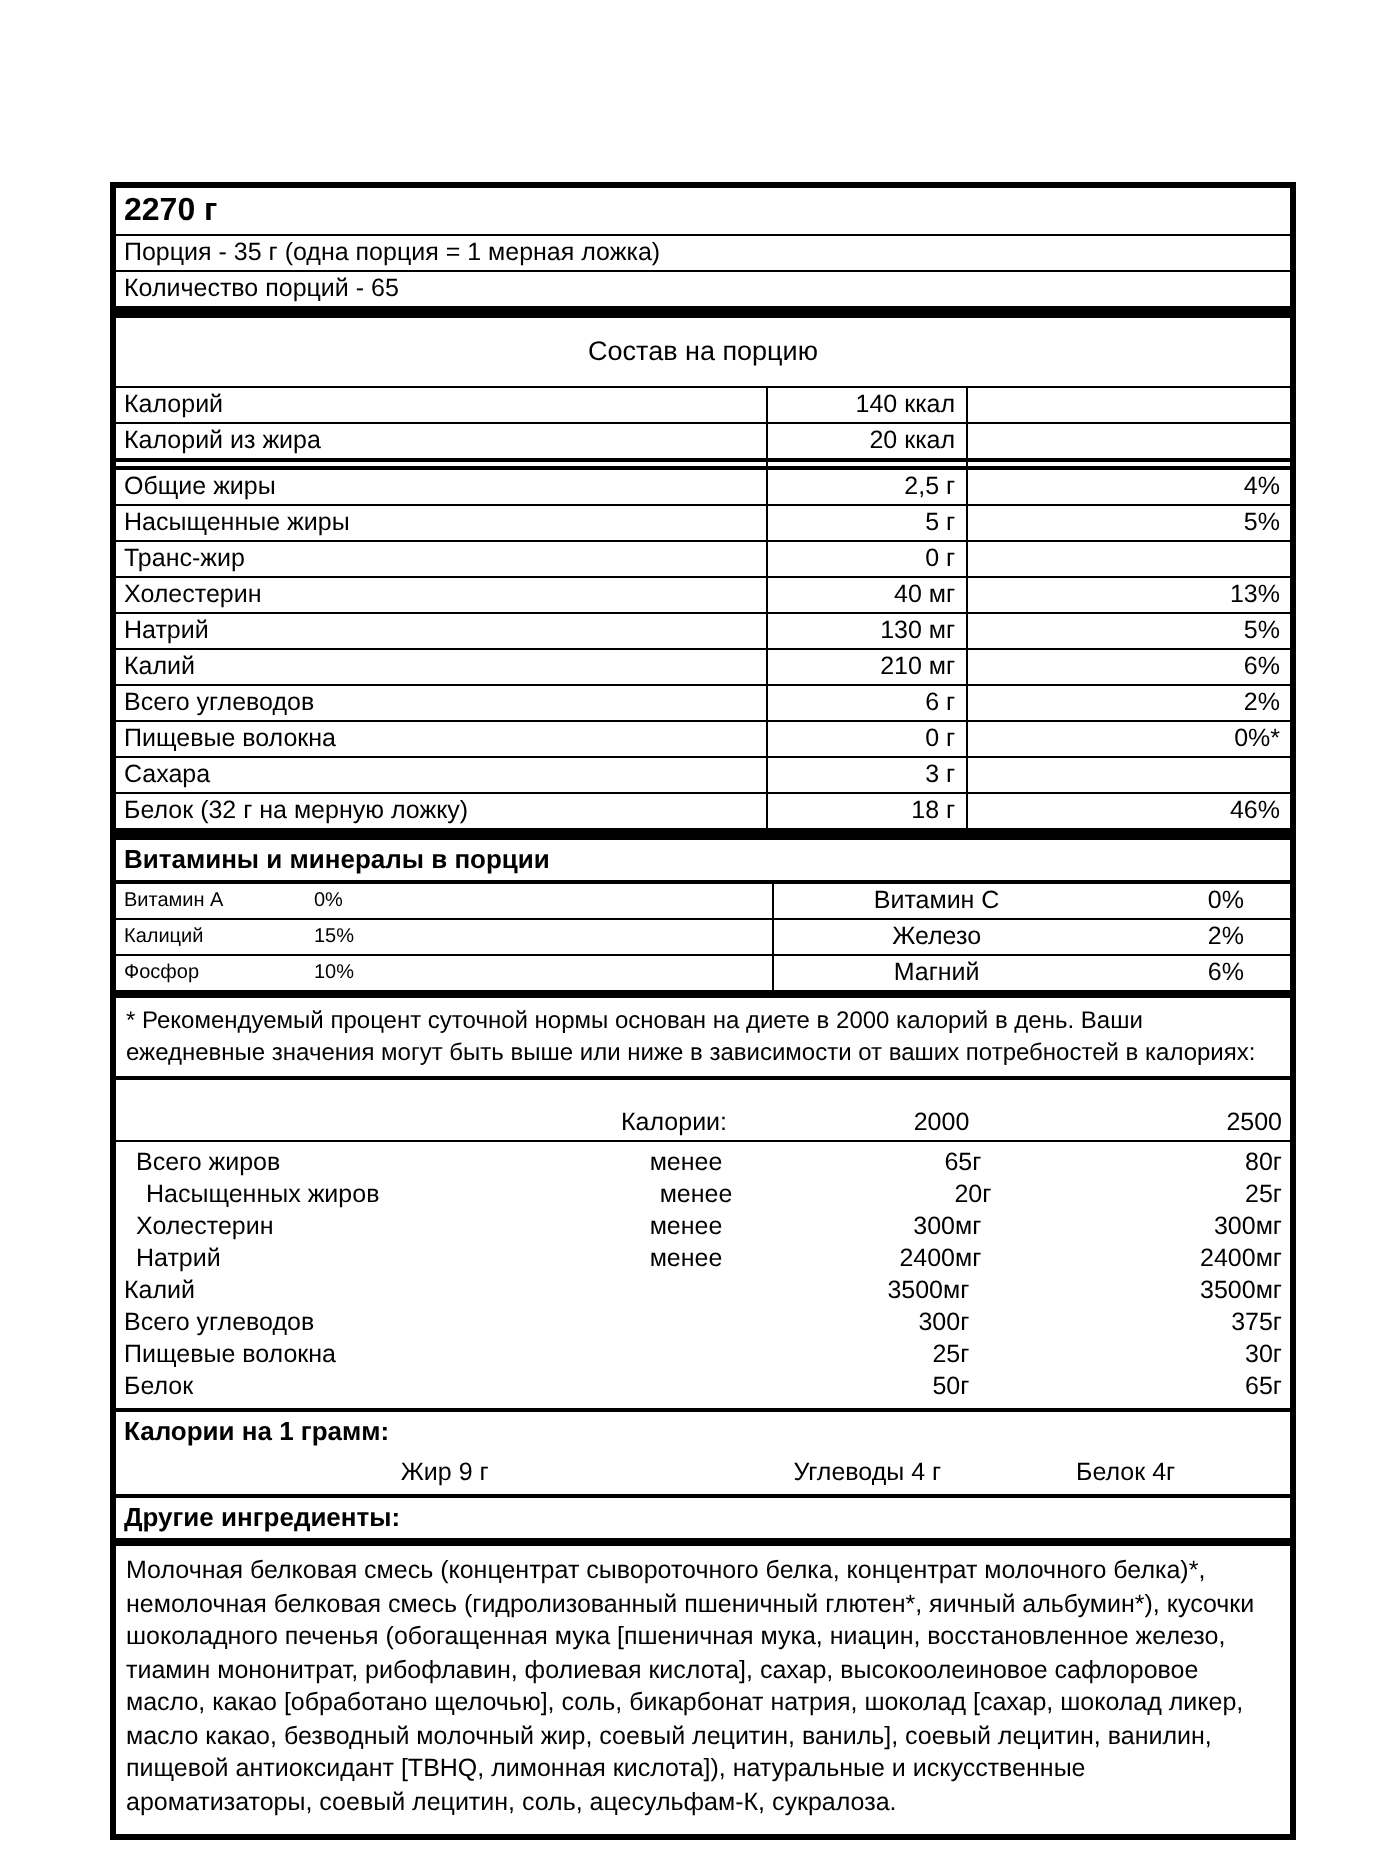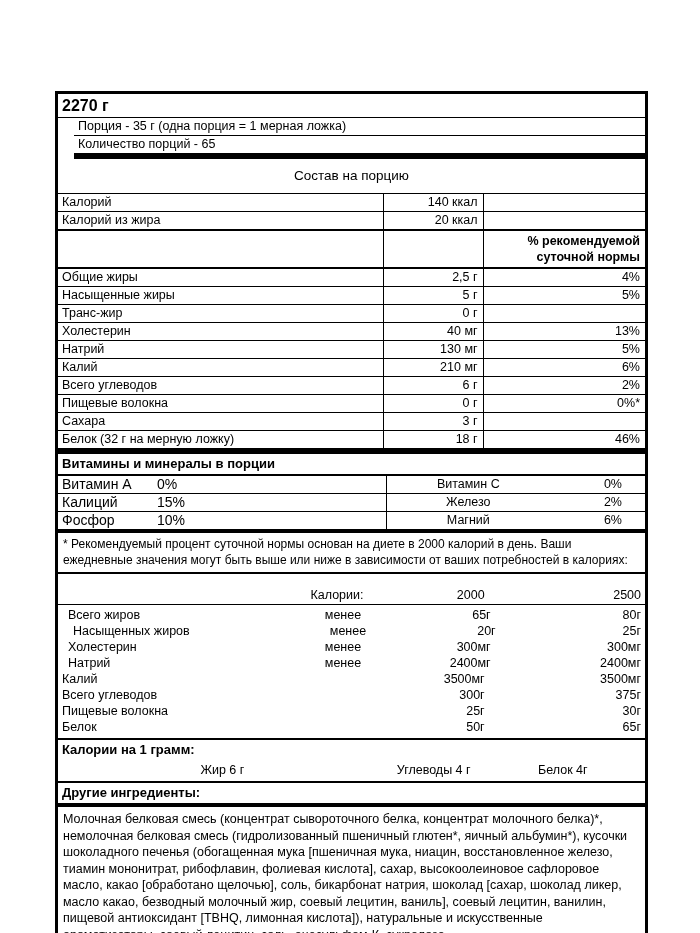--- a/index.html
+++ b/index.html
@@ -5,41 +5,41 @@
   html,body{margin:0;padding:0;}
   body{
     width:700px;height:933px;background:#ffffff;position:relative;
     font-family:"Liberation Sans", sans-serif;color:#000;
     -webkit-font-smoothing:antialiased;
   }
   .label{
     position:absolute;left:55px;top:91px;width:593px;
     border:3px solid #000;box-sizing:border-box;background:#fff;
   }
-  .row{padding:1px 4px;font-size:12.5px;line-height:15px;margin-left:16px;}
+  .row{padding:1px 4px;font-size:12.5px;line-height:15px;}
   .b1{border-bottom:1px solid #000;}
   .b2{border-bottom:2px solid #000;}
   .b5{border-bottom:6px solid #000;}
   .b4{border-bottom:4px solid #000;}
   .weight-row{font-size:16px;font-weight:bold;padding:2px 4px;line-height:19px;}
   .section-title{
     text-align:center;font-weight:normal;font-size:13.5px;
     padding:9px 4px;line-height:16px;
   }
   
   .trow{display:flex;font-size:12.5px;line-height:15px;}
   .trow .c1{flex:0 0 55.5%;padding:1px 4px;border-right:1px solid #000;box-sizing:border-box;}
   .trow .c2{flex:0 0 17%;padding:1px 5px;text-align:right;border-right:1px solid #000;box-sizing:border-box;}
   .trow .c3{flex:1;padding:1px 5px;text-align:right;box-sizing:border-box;}
   .dv-head .c3{font-weight:bold;line-height:16px;padding-top:2px;padding-bottom:2px;}
   
   .vit-wrap{display:flex;}
   .vit-left{flex:0 0 56%;border-right:1px solid #000;box-sizing:border-box;}
   .vit-right{flex:1;}
-  .vit-row{display:flex;font-size:14px;line-height:15px;padding:1px 4px;}
+  .vit-row{display:flex;font-size:10px;line-height:15px;padding:1px 4px;}
   .vit-row .vname{flex:0 0 95px;}
   .vit-row-r{display:flex;font-size:12.5px;line-height:15px;padding:1px 4px;gap:44px;}
   .vit-row-r .vname{flex:0 0 62%;text-align:center;}
   .vit-row-r .vval{flex:1;text-align:left;padding-left:14px;}
   
   .footnote{font-size:12px;line-height:15.5px;padding:4px 5px;}
   
   .dt-row{display:flex;font-size:12.5px;line-height:16px;padding:0 4px;}
   .dt-name{flex:0 0 40%;}
   .dt-q{flex:0 0 15%;text-align:center;}
@@ -73,21 +73,20 @@
   </div>
   <div class="trow b2">
     <div class="c1">Калорий из жира</div>
     <div class="c2">20 ккал</div>
     <div class="c3"></div>
   </div>
 
   <div class="trow b2 dv-head">
     <div class="c1"></div>
     <div class="c2"></div>
-    <div class="c3">% рекомендуемой суточной нормы</div>
   </div>
 
   <div class="trow b1">
     <div class="c1">Общие жиры</div>
     <div class="c2">2,5 г</div>
     <div class="c3">4%</div>
   </div>
   <div class="trow b1">
     <div class="c1">Насыщенные жиры</div>
     <div class="c2">5 г</div>
@@ -220,21 +219,21 @@
     <div class="dt-row">
       <div class="dt-name">Белок</div>
       <div class="dt-q"></div>
       <div class="dt-v1">50г</div>
       <div class="dt-v2">65г</div>
     </div>
   </div>
 
   <div class="hdr-row">Калории на 1 грамм:</div>
   <div class="pg-row b2">
-    <span>Жир 6 г</span>
+    <span>Жир 9 г</span>
     <span>Углеводы 4 г</span>
     <span>Белок 4г</span>
   </div>
 
   <div class="hdr-row b4">Другие ингредиенты:</div>
   <div class="ingredients">Молочная белковая смесь (концентрат сывороточного белка, концентрат молочного белка)*, немолочная белковая смесь (гидролизованный пшеничный глютен*, яичный альбумин*), кусочки шоколадного печенья (обогащенная мука [пшеничная мука, ниацин, восстановленное железо, тиамин мононитрат, рибофлавин, фолиевая кислота], сахар, высокоолеиновое сафлоровое масло, какао [обработано щелочью], соль, бикарбонат натрия, шоколад [сахар, шоколад ликер, масло какао, безводный молочный жир, соевый лецитин, ваниль], соевый лецитин, ванилин, пищевой антиоксидант [TBHQ, лимонная кислота]), натуральные и искусственные ароматизаторы, соевый лецитин, соль, ацесульфам-К, сукралоза.</div>
 
 </div>
 
 </body></html>

